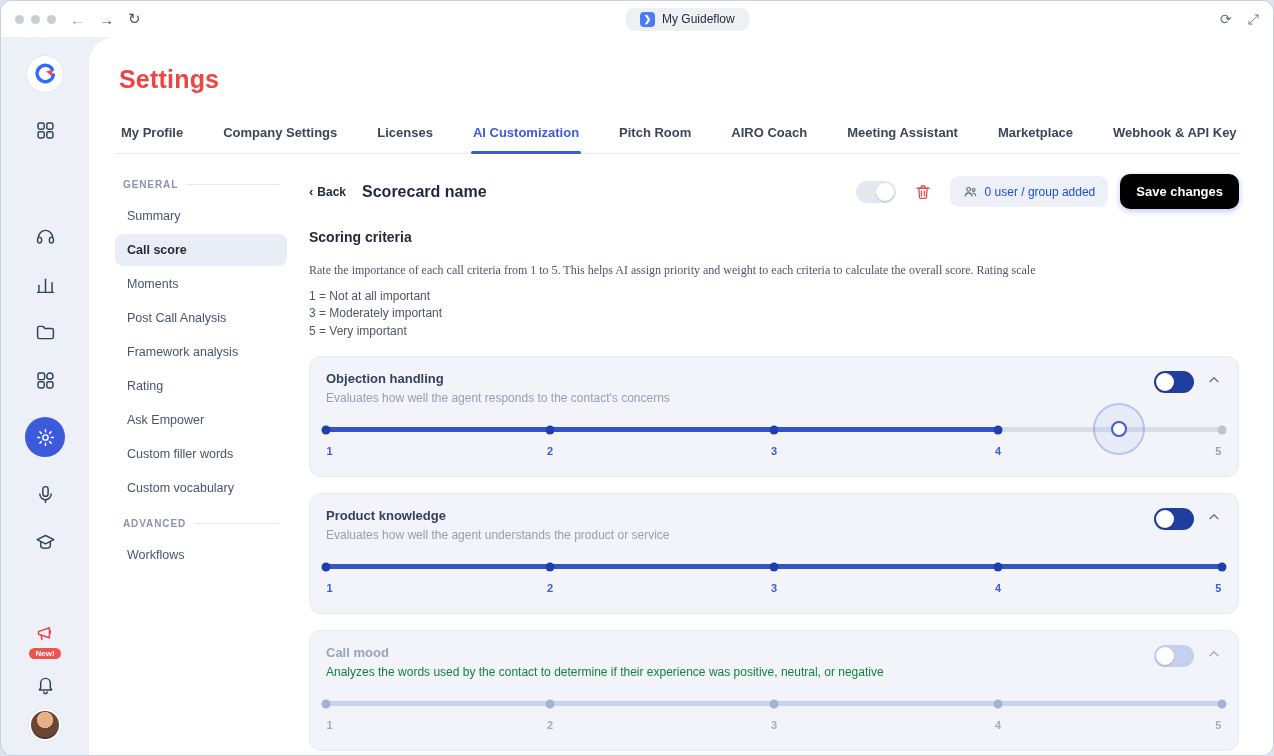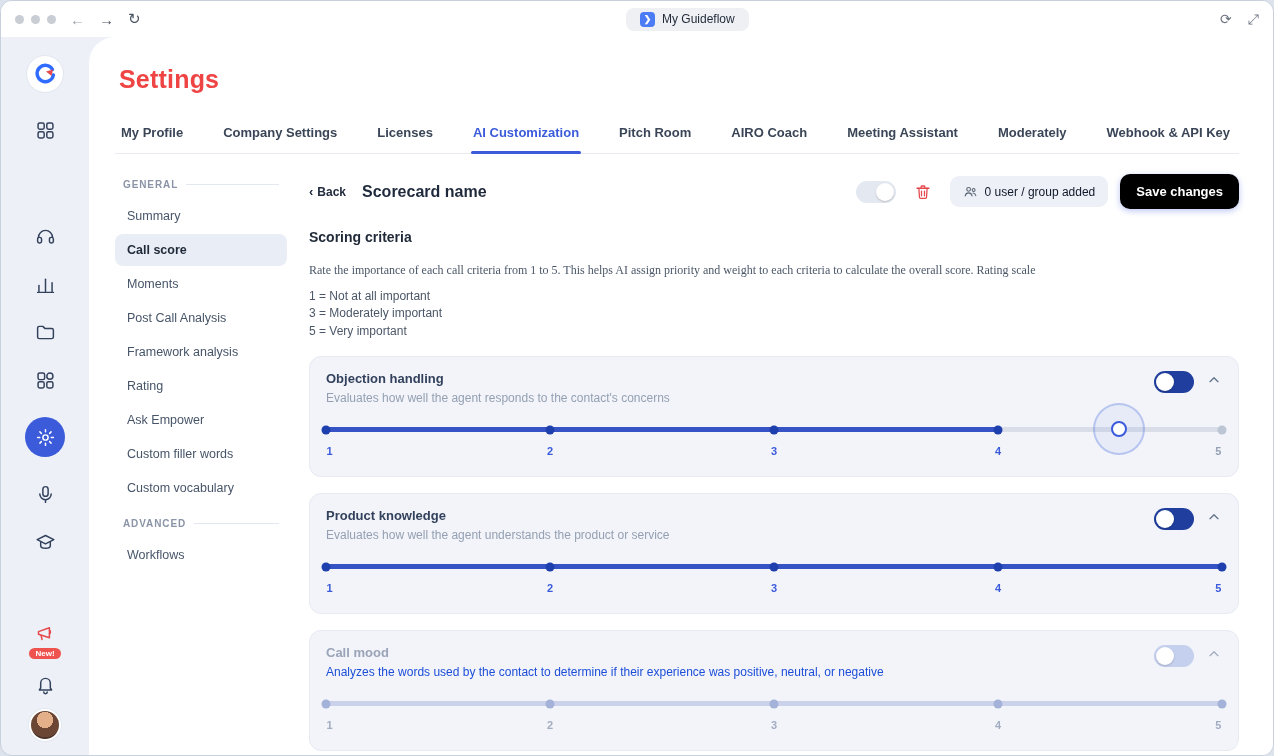--- a/index.html
+++ b/index.html
@@ -81,37 +81,37 @@
   .toggle.off .knob{right:2px;}
   .toggle.on{background:#1f3e9e;}
   .toggle.on .knob{left:2px;}
   .toggle.dim{background:#c5cfee;}
   .toggle.dim .knob{left:2px;}
   .trash-btn{width:30px;height:30px;border-radius:8px;display:flex;align-items:center;
     justify-content:center;cursor:pointer;}
   .trash-btn svg{width:18px;height:18px;stroke:#e5484d;fill:none;stroke-width:1.7;
     stroke-linecap:round;stroke-linejoin:round;}
   .users-badge{display:flex;align-items:center;gap:7px;background:#edf0f6;border-radius:9px;
-    padding:8px 13px;font-size:12px;color:#0f172a;cursor:pointer;}
+    padding:8px 13px;font-size:12px;color:#1d4ed8;cursor:pointer;}
   .users-badge svg{width:15px;height:15px;stroke:#5b6675;fill:none;stroke-width:1.7;
     stroke-linecap:round;stroke-linejoin:round;}
   .save-btn{background:#000000;color:#ffffff;font-size:13px;font-weight:600;border:none;
     border-radius:10px;padding:10px 16px;cursor:pointer;box-shadow:0 2px 6px rgba(59,91,219,.35);
     font-family:"Liberation Sans",sans-serif;}
   .scoring-head{margin-top:20px;font-size:14px;font-weight:700;color:#1f2937;}
   .scoring-desc{margin-top:18px;font-size:12px;color:#4b5768;font-family:Liberation Serif, serif;}
   .scale-lines{margin-top:10px;font-size:12px;color:#4b5768;line-height:1.45;}
   
   .card{background:#f2f4f9;border:1px solid #e7eaf2;border-radius:12px;padding:14px 16px 16px 16px;
     margin-top:16px;position:relative;}
   .card-top{display:flex;align-items:flex-start;}
   .card-title{font-size:13px;font-weight:600;color:#33415c;}
   .card-desc{font-size:12px;color:#94a0b2;margin-top:5px;}
   .card.disabled .card-title{color:#9aa4b8;}
-  .card.disabled .card-desc{color:#1d4ed8;}
+  .card.disabled .card-desc{color:#15803d;}
   .card-controls{margin-left:auto;display:flex;align-items:center;gap:12px;}
   .chevron svg{width:16px;height:16px;stroke:#64748b;fill:none;stroke-width:2;
     stroke-linecap:round;stroke-linejoin:round;cursor:pointer;}
   .card.disabled .chevron svg{stroke:#a3adc0;}
   .slider{position:relative;margin-top:22px;}
   .track{position:relative;height:5px;border-radius:3px;background:#d8dde8;}
   .card.disabled .track{background:#c9d2ea;}
   .fill{position:absolute;left:0;top:0;height:5px;border-radius:3px;background:#3553c4;}
   .card.disabled .fill{background:#c9d2ea;}
   .dot{position:absolute;top:50%;width:9px;height:9px;border-radius:50%;
@@ -245,21 +245,21 @@
       <h1 class="page-title">Settings</h1>
 
       <nav class="tabs">
         <div class="tab">My Profile</div>
         <div class="tab">Company Settings</div>
         <div class="tab">Licenses</div>
         <div class="tab active">AI Customization</div>
         <div class="tab">Pitch Room</div>
         <div class="tab">AIRO Coach</div>
         <div class="tab">Meeting Assistant</div>
-        <div class="tab">Moderately</div>
+        <div class="tab">Marketplace</div>
         <div class="tab">Webhook &amp; API Key</div>
       </nav>
 
       <div class="content">
 
         <aside class="subnav">
           <div class="subnav-section">
             <span class="lbl">GENERAL</span>
             <span class="line"></span>
           </div>

